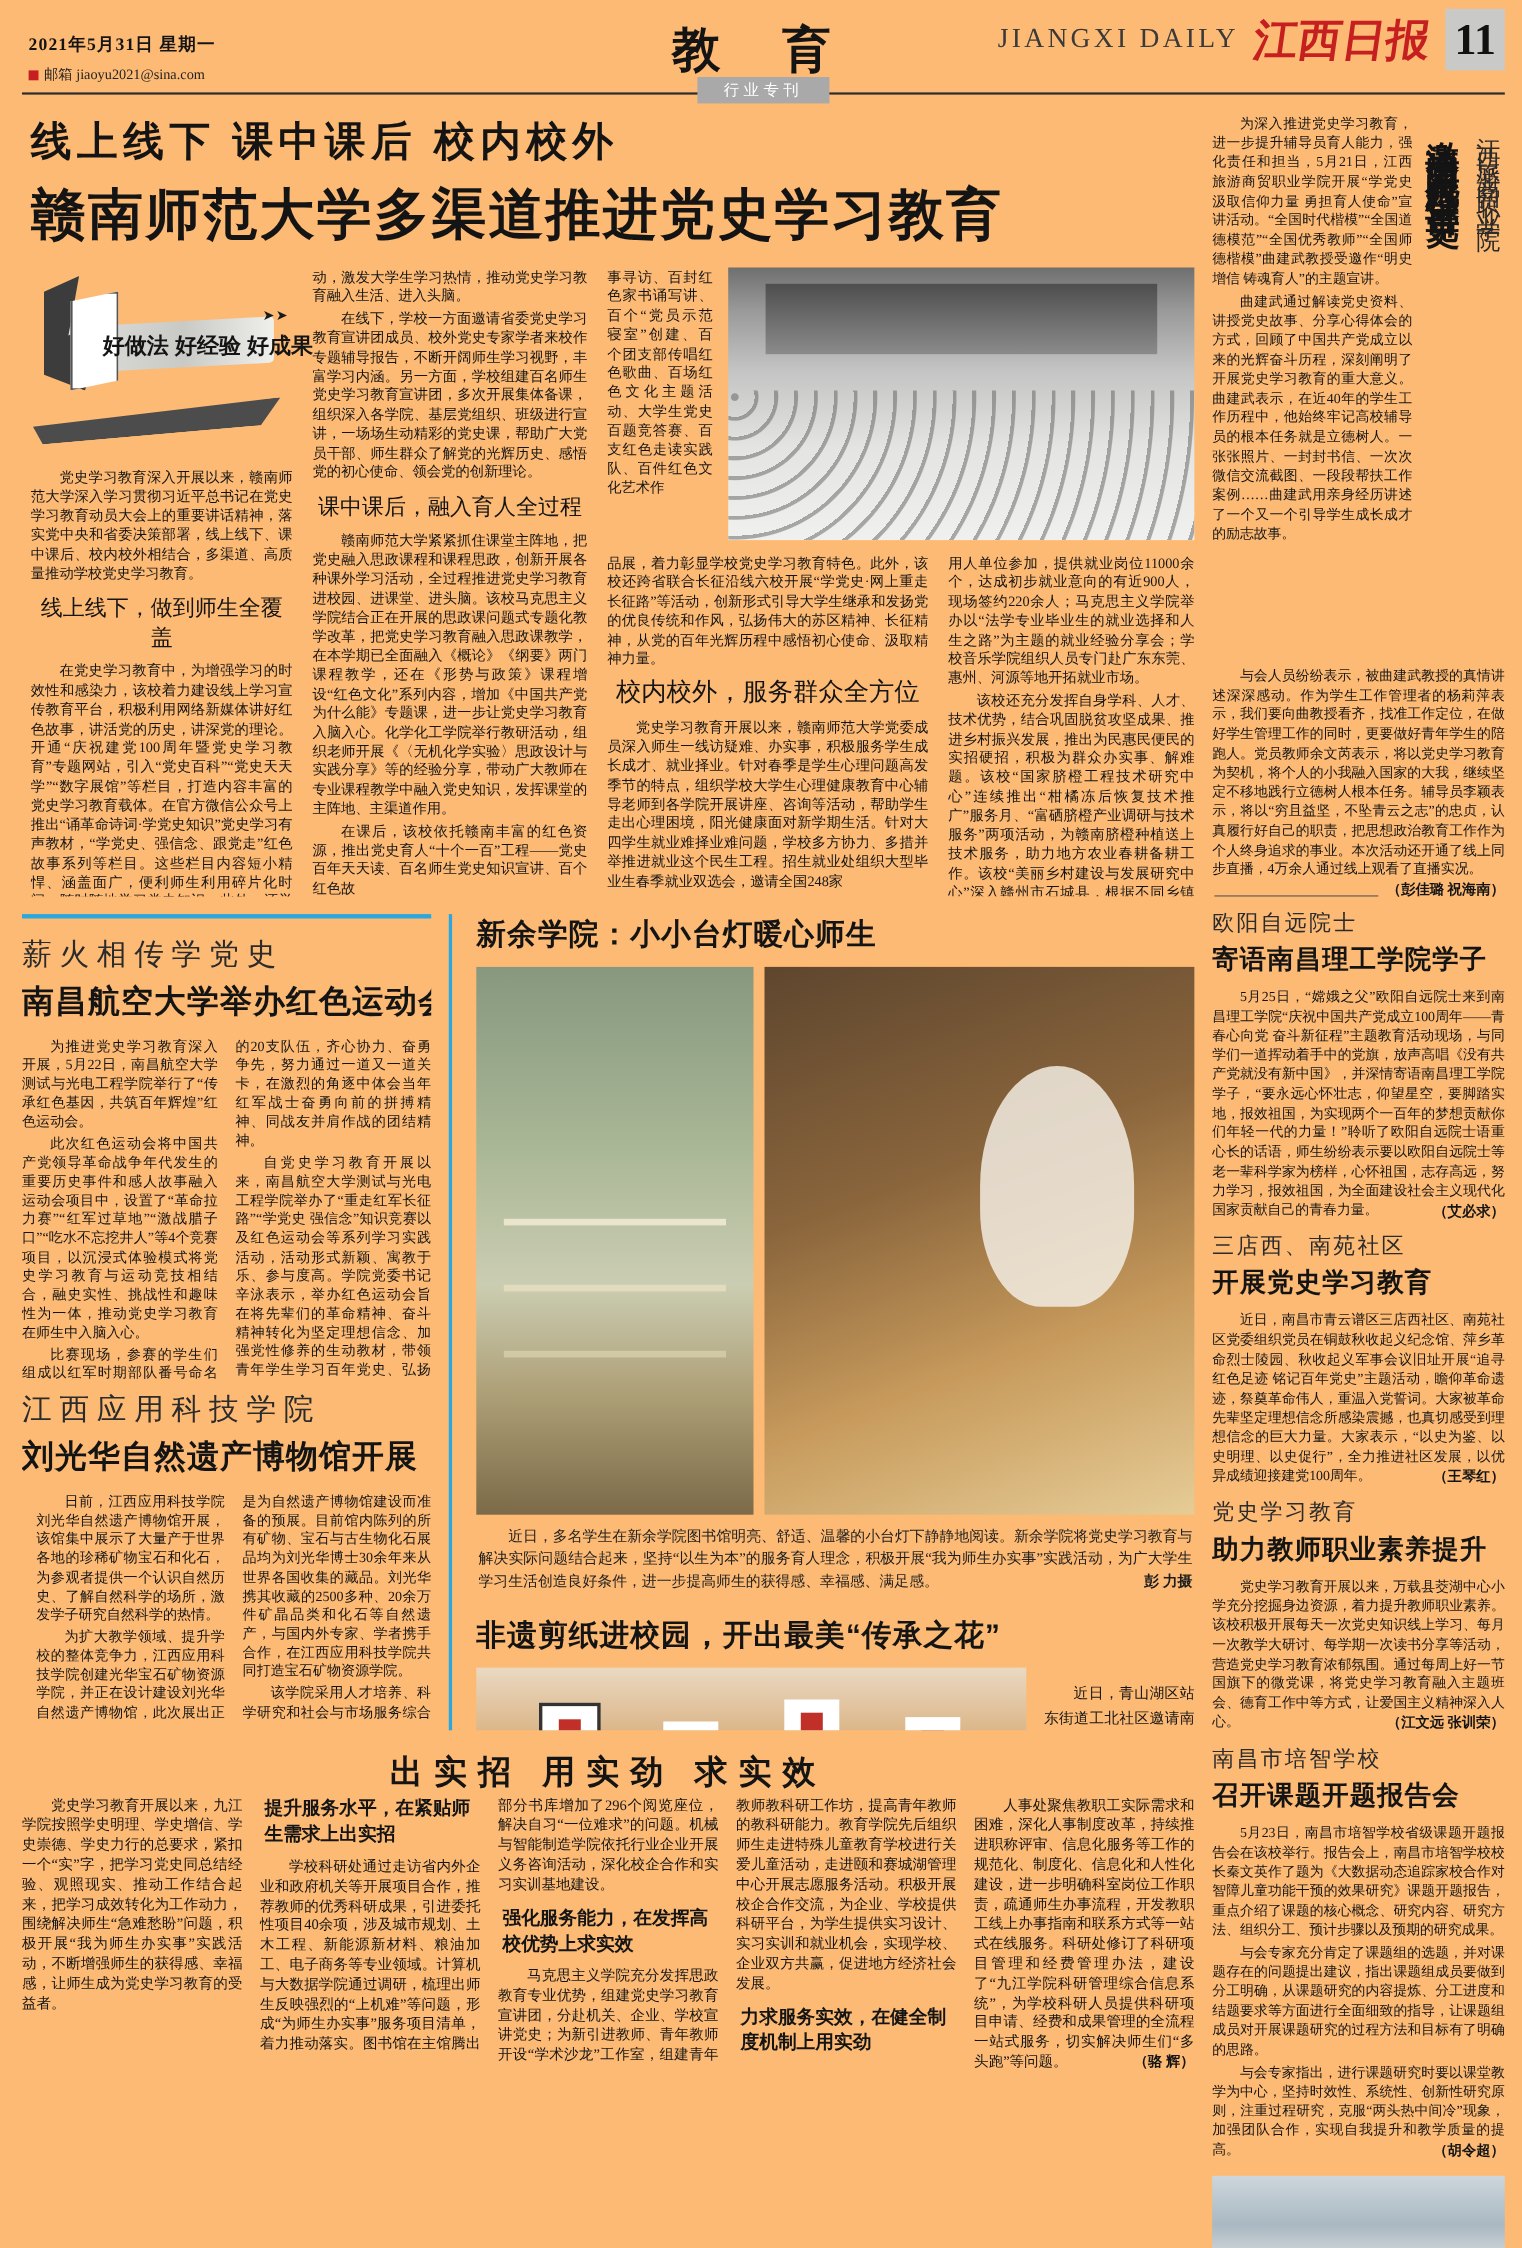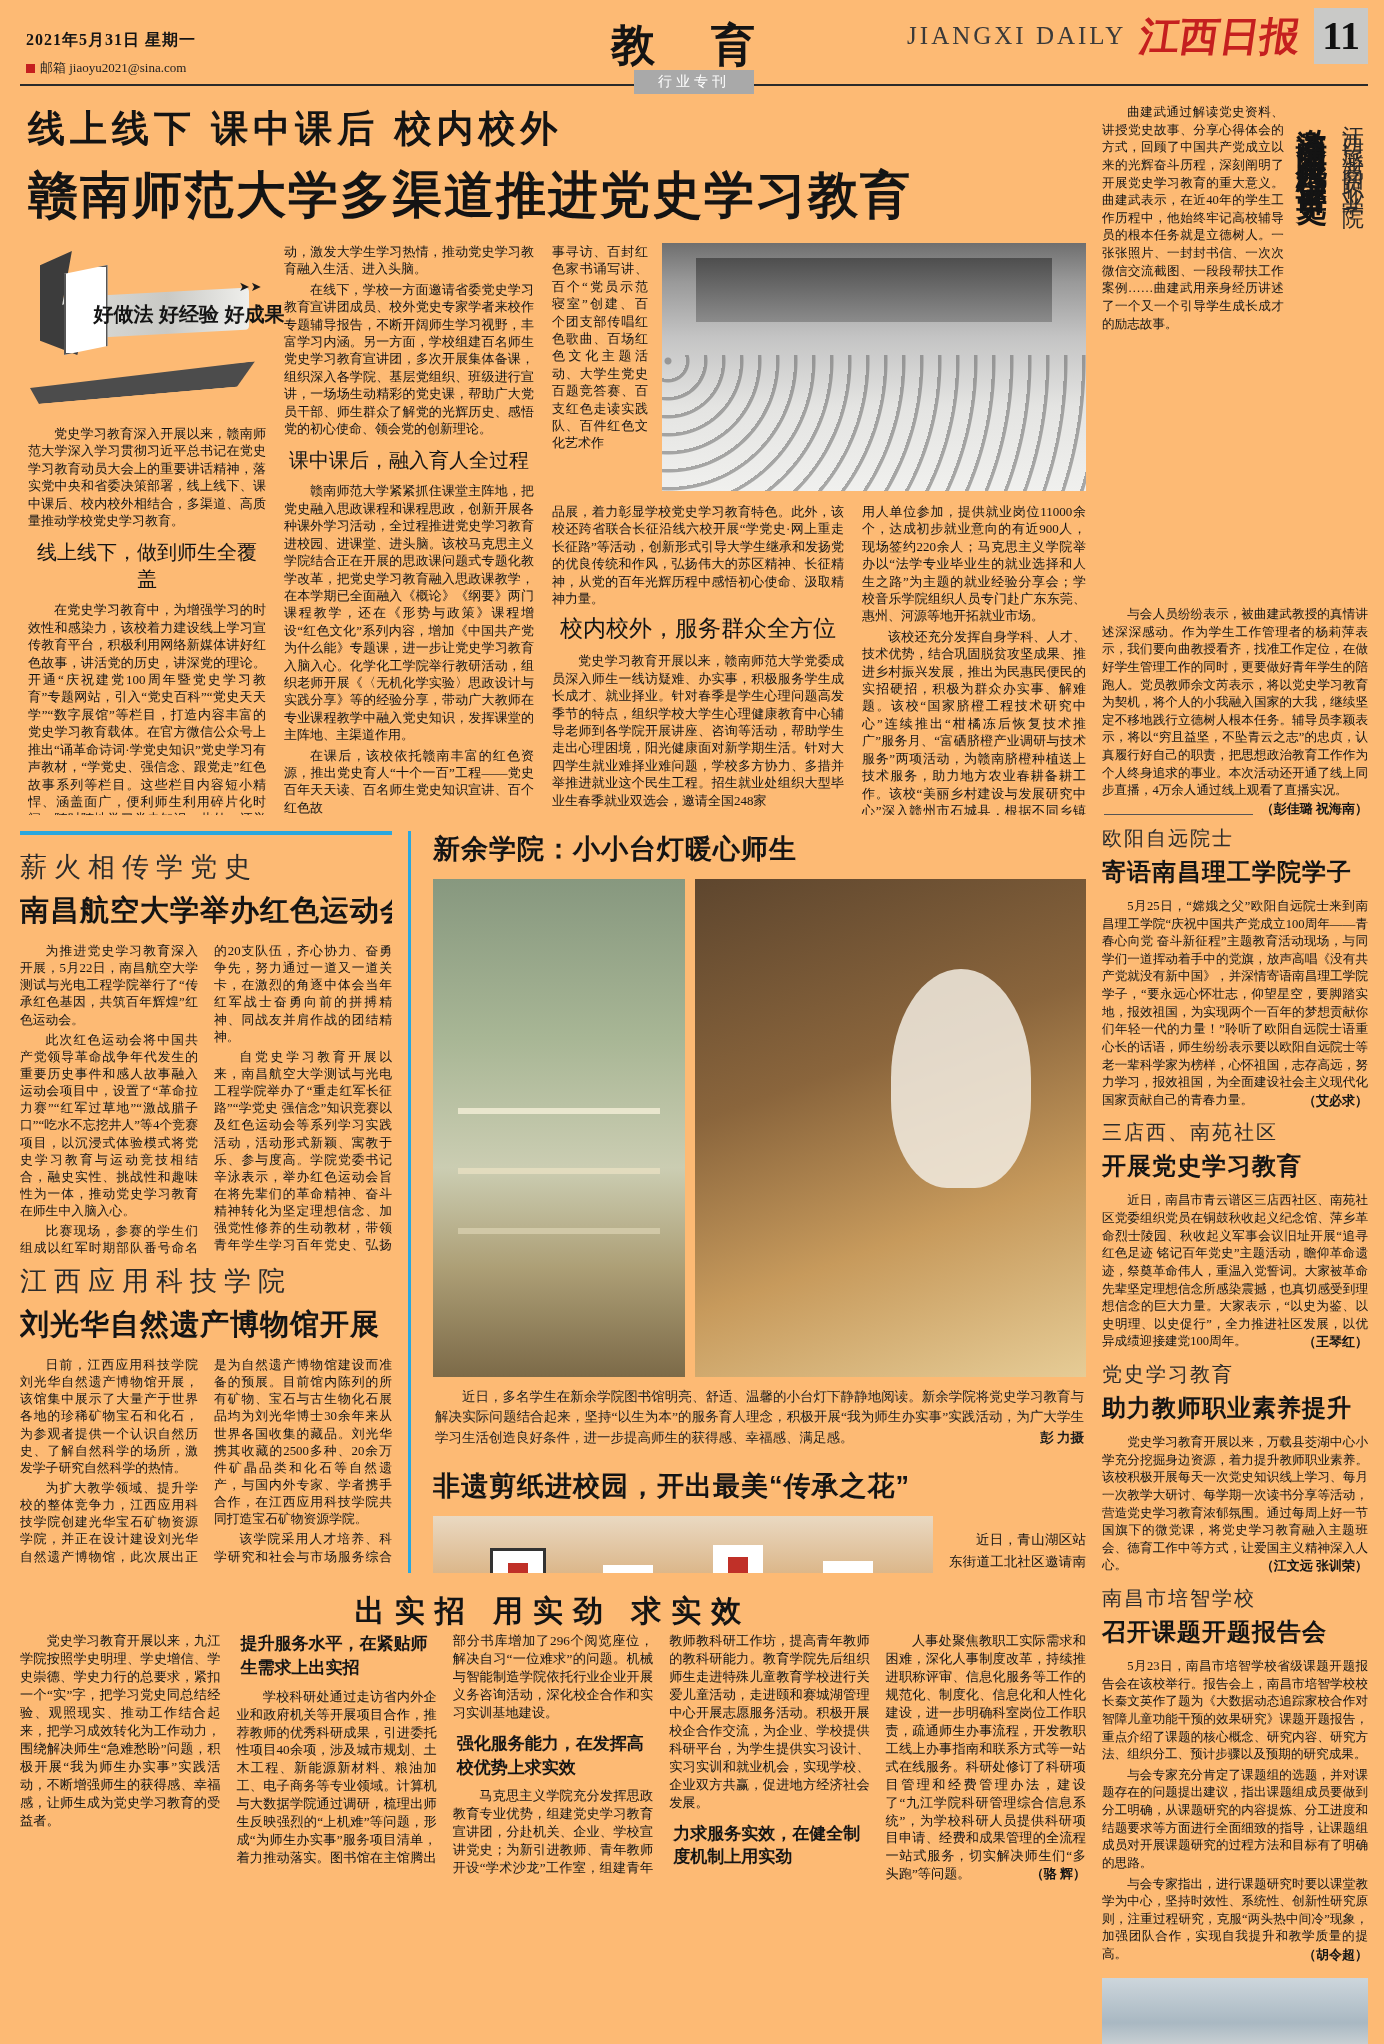--- a/index.html
+++ b/index.html
@@ -77,21 +77,21 @@
 
   
   .mid{display:flex;margin-top:16px;height:742px;}
   .mid-left{width:372px;flex:none;border-top:4px solid #2aa7de;padding-top:12px;overflow:hidden;}
   .mid-right{flex:1;min-width:0;border-left:3px solid #2aa7de;margin-left:16px;padding-left:22px;overflow:hidden;}
   .box-kicker{font-size:27px;letter-spacing:7px;color:#2b2b2b;margin:2px 0 2px;}
   .box-head{font-family:"Liberation Sans",sans-serif;font-weight:bold;font-size:29px;letter-spacing:1px;margin:6px 0 12px;white-space:nowrap;}
   .box-body{column-count:2;column-gap:16px;overflow:hidden;}
   .box-body .bt{font-size:12.8px;}
   .b1-body{height:318px;}
-  .b2-body{height:218px;}
+  .b2-body{height:218px;margin-left:13px;}
   .xy-head{font-family:"Liberation Sans",sans-serif;font-weight:bold;font-size:27px;letter-spacing:1px;margin:0 0 12px;}
   .xy-photos{display:flex;gap:10px;height:498px;}
   .xy-p1{width:252px;flex:none;}
   .xy-p2{flex:1;}
   .cap{font-size:13.5px;line-height:1.5;text-align:justify;text-indent:2em;color:#1d1d1d;margin:10px 2px 0;}
   .capby{float:right;font-weight:bold;text-indent:0;padding-left:10px;}
   .jz-head{font-family:"Liberation Sans",sans-serif;font-weight:bold;font-size:27px;letter-spacing:1px;margin:20px 0 12px;}
   .jz-row{display:flex;gap:16px;height:196px;}
   .jz-photo{width:500px;flex:none;}
   .jz-cap{flex:1;min-width:0;font-size:13.5px;line-height:1.62;text-align:justify;text-indent:2em;}
@@ -245,20 +245,21 @@
             <p class="bt"><span>人事处聚焦教职工实际需求和困难，深化人事制度改革，持续推进职称评审、信息化服务等工作的规范化、制度化、信息化和人性化建设，进一步明确科室岗位工作职责，疏通师生办事流程，开发教职工线上办事指南和联系方式等一站式在线服务。科研处修订了科研项目管理和经费管理办法，建设了“九江学院科研管理综合信息系统”，为学校科研人员提供科研项目申请、经费和成果管理的全流程一站式服务，切实解决师生们“多头跑”等问题。</span><span class="byline">（骆 辉）</span></p>
           </div>
         </div>
       </div>
 
       <div class="sidebar sb">
 
         <div>
           <div class="sb-top-row">
             <div class="sb-top-body">
+              <p>为深入推进党史学习教育，进一步提升辅导员育人能力，强化责任和担当，5月21日，江西旅游商贸职业学院开展“学党史 汲取信仰力量 勇担育人使命”宣讲活动。“全国时代楷模”“全国道德模范”“全国优秀教师”“全国师德楷模”曲建武教授受邀作“明史增信 铸魂育人”的主题宣讲。</p>
               <p>曲建武通过解读党史资料、讲授党史故事、分享心得体会的方式，回顾了中国共产党成立以来的光辉奋斗历程，深刻阐明了开展党史学习教育的重大意义。曲建武表示，在近40年的学生工作历程中，他始终牢记高校辅导员的根本任务就是立德树人。一张张照片、一封封书信、一次次微信交流截图、一段段帮扶工作案例……曲建武用亲身经历讲述了一个又一个引导学生成长成才的励志故事。</p>
             </div>
             <div class="sb-vh">邀请全国『时代楷模』宣讲党史</div>
             <div class="sb-vk">江西旅游商贸职业学院</div>
           </div>
           <p><span>与会人员纷纷表示，被曲建武教授的真情讲述深深感动。作为学生工作管理者的杨莉萍表示，我们要向曲教授看齐，找准工作定位，在做好学生管理工作的同时，更要做好青年学生的陪跑人。党员教师余文芮表示，将以党史学习教育为契机，将个人的小我融入国家的大我，继续坚定不移地践行立德树人根本任务。辅导员李颖表示，将以“穷且益坚，不坠青云之志”的忠贞，认真履行好自己的职责，把思想政治教育工作作为个人终身追求的事业。本次活动还开通了线上同步直播，4万余人通过线上观看了直播实况。</span><span class="byline">（彭佳璐 祝海南）</span></p>
         </div>
 
         <hr class="sb-divider">
 

